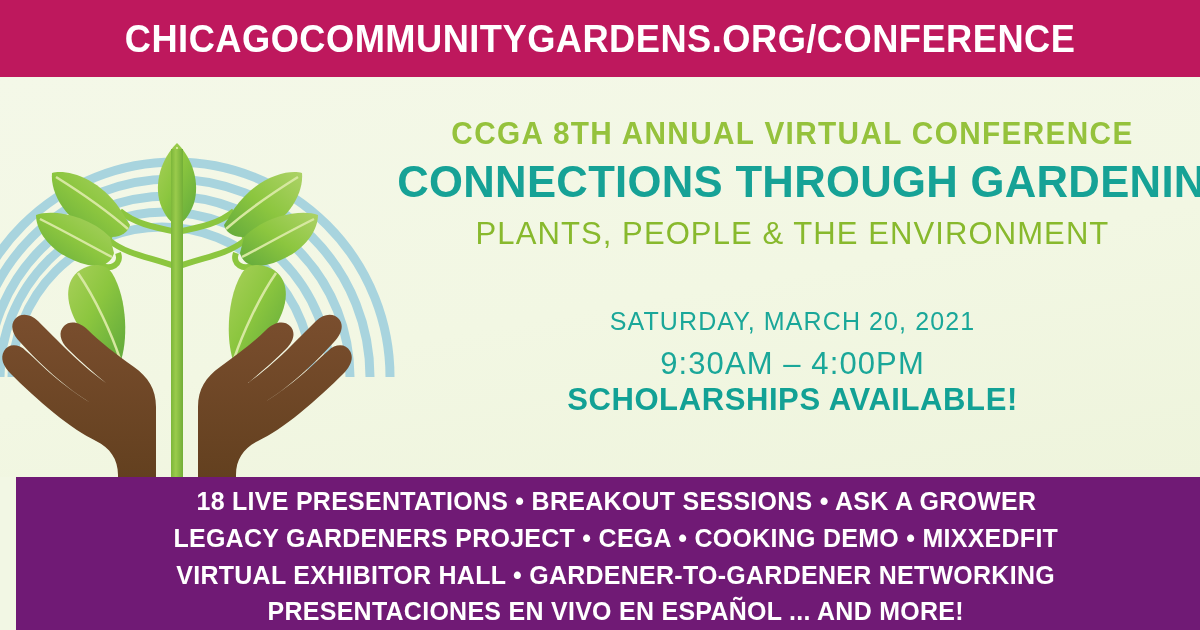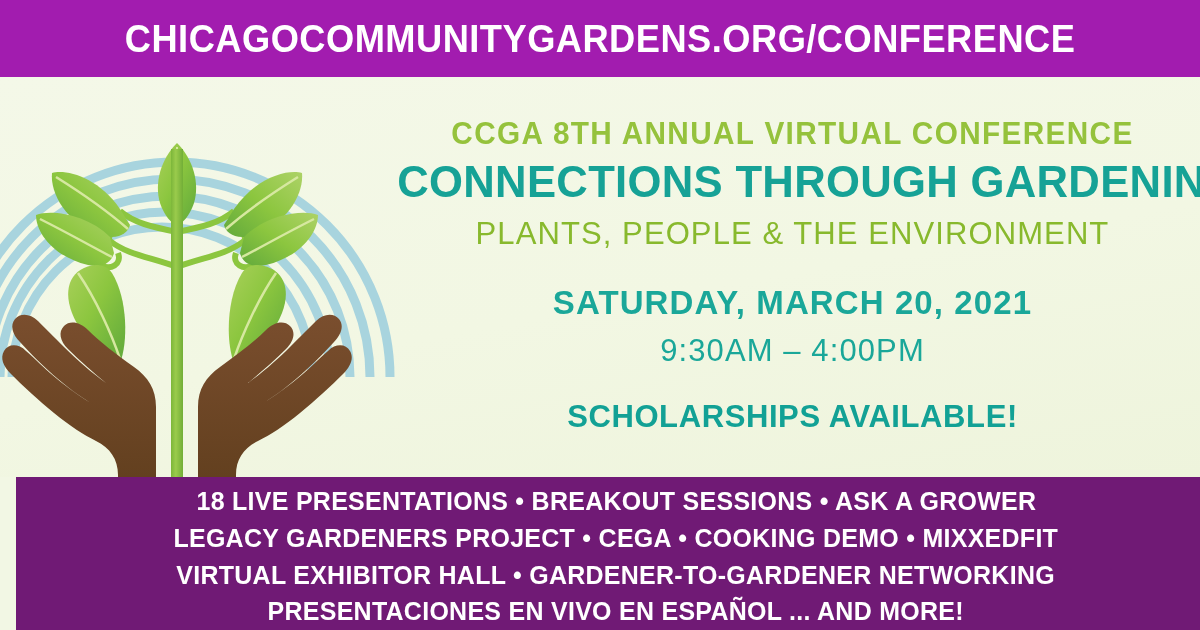--- a/index.html
+++ b/index.html
@@ -15,21 +15,21 @@
     position:relative;
     width:1200px; height:630px;
     background:#F2F7E4;
     overflow:hidden;
   }
 
   
   .url-band {
     position:absolute; left:0; top:0;
     width:1200px; height:77px;
-    background:#a21caf;
+    background:#be185d;
     display:flex; align-items:center; justify-content:center;
   }
   .url-text {
     color:#ffffff;
     font-size:39px;
     font-weight:bold;
     letter-spacing:0.5px;
     transform:scaleX(0.93);
     white-space:nowrap;
     font-family:"Liberation Sans", sans-serif;
@@ -86,41 +86,40 @@
     color:#88B92D;
     font-size:32px;
     font-weight:normal;
     letter-spacing:1.1px;
     transform:scaleX(0.97);
     line-height:1.1;
     white-space:nowrap;
   }
 
   .date {
-    margin-top:32px;
+    margin-top:55px;
     color:#1AA799;
-    font-size:33px;
-    font-weight:bold;
+    font-size:25px;
+    font-weight:normal;
     letter-spacing:1.1px;
     line-height:1.15;
     white-space:nowrap;
   }
 
   .time {
     margin-top:11px;
     color:#1AA799;
     font-size:31px;
     font-weight:normal;
     letter-spacing:1.1px;
     line-height:1.15;
     white-space:nowrap;
   }
 
   .scholarship {
-    margin-top:31px;
     color:#12A195;
     font-size:31px;
     font-weight:bold;
     letter-spacing:0.6px;
     line-height:1.15;
     white-space:nowrap;
   }
 
   
   .program-band {

